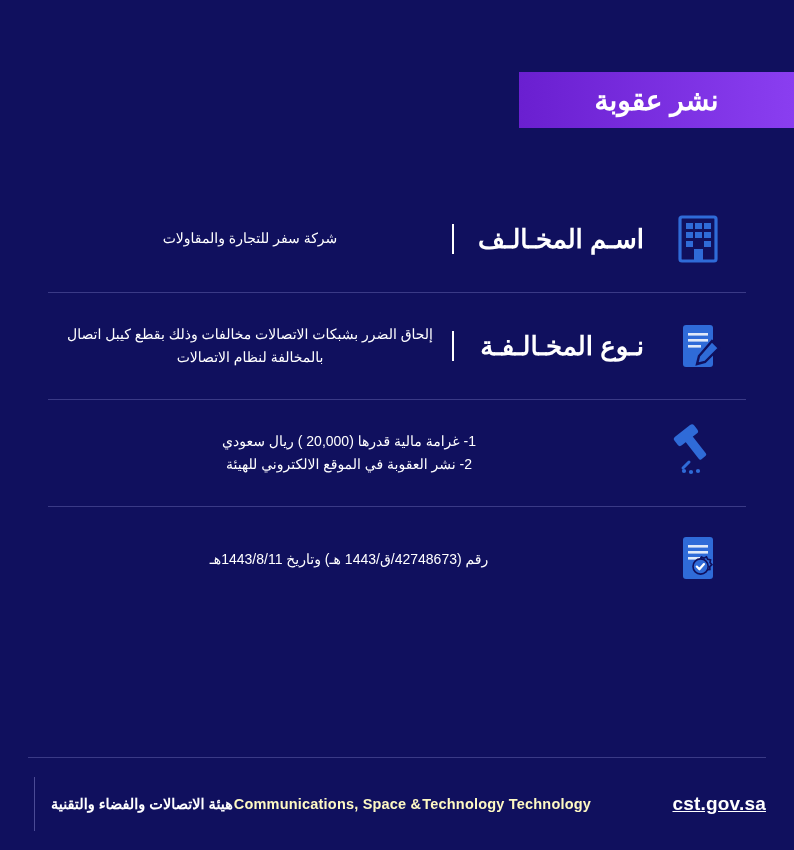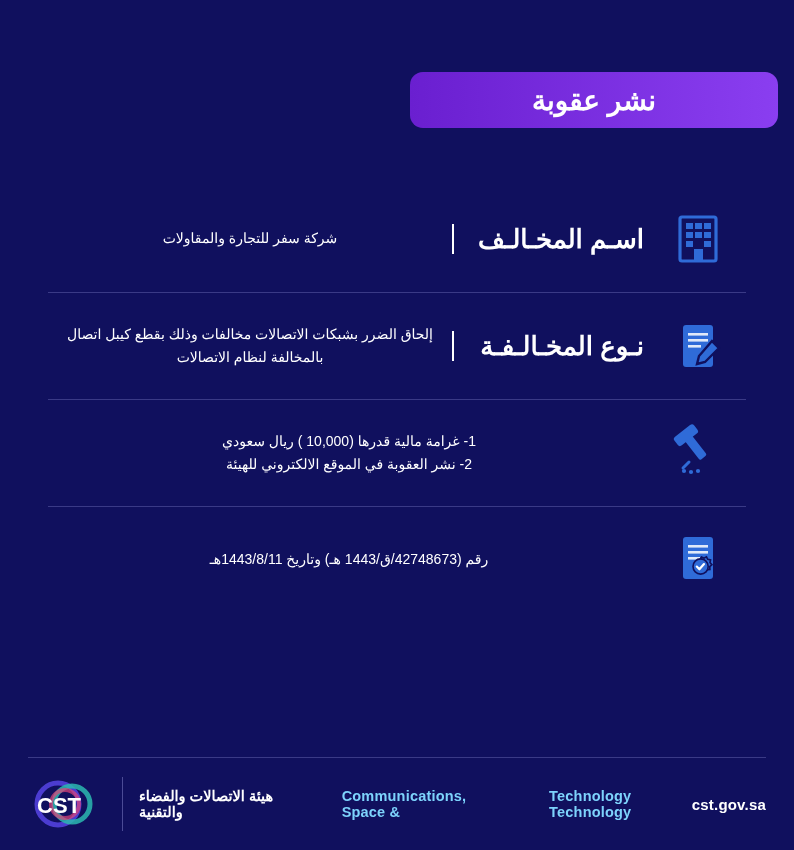--- a/index.html
+++ b/index.html
@@ -18,29 +18,28 @@
     position: relative;
     width: 794px;
     height: 850px;
     background: #10105e;
   }
 
   
   .header-band {
     position: absolute;
     top: 72px;
-    right: 16px;
-    width: 368px;
+    right: 0;
+    width: 275px;
     height: 56px;
     background: #7b2ff7;
     background: linear-gradient(90deg, #6a1fd0 0%, #8a3ef0 100%);
     display: flex;
     align-items: center;
     justify-content: center;
-    border-radius: 13px;
   }
   .header-title {
     color: #ffffff;
     font-size: 28px;
     letter-spacing: 1px;
     font-weight: 600;
     direction: rtl;
   }
 
   
@@ -157,32 +156,32 @@
     gap: 1px;
   }
   .ft-ar {
     color: #ffffff;
     font-size: 14.5px;
     font-weight: 700;
     direction: rtl;
     text-align: left;
   }
   .ft-en1, .ft-en2 {
-    color: #7dd3fc;
+    color: #fef9c3;
     font-size: 14.5px;
     font-weight: 700;
     letter-spacing: .2px;
-    margin-left: 48px;
   }
   .footer-url {
     margin-left: auto;
     color: #ffffff;
-    font-size: 15px;
+    font-size: 19px;
     font-weight: 700;
     letter-spacing: .2px;
+    text-decoration: underline;
   }
 </style>
 </head>
 <body>
 
 <div class="page">
 
   <div class="header-band">
     <div class="header-title">نشر عقوبة</div>
   </div>
@@ -236,21 +235,21 @@
             <g transform="rotate(-38 31 31)">
               <rect x="28" y="8" width="9" height="30" rx="2" fill="#2f6bd8"></rect>
               <rect x="20" y="4" width="25" height="11" rx="3" fill="#2f6bd8"></rect>
             </g>
             <path d="M16 46 L22 40" stroke="#2f6bd8" stroke-width="3" stroke-linecap="round"></path>
             <circle cx="17" cy="49" r="2.1" fill="#2f6bd8"></circle>
             <circle cx="24" cy="50" r="2.1" fill="#2f6bd8"></circle>
             <circle cx="31" cy="49" r="2.1" fill="#2f6bd8"></circle>
           </svg>
         </div>
-        <div class="value-cell">1- غرامة مالية قدرها (10,000 ) ريال سعودي
+        <div class="value-cell">1- غرامة مالية قدرها (20,000 ) ريال سعودي
 2- نشر العقوبة في الموقع الالكتروني للهيئة</div>
       </div>
     </div>
     <div class="sep"></div>
 
     <div class="row">
       <div class="row-inner">
         <div class="icon-cell">
           <svg class="icon-svg" width="62" height="62" viewBox="0 0 62 62" aria-hidden="true">
             <rect x="16" y="8" width="30" height="42" rx="3" fill="#2f6bd8"></rect>
@@ -265,28 +264,20 @@
           </svg>
         </div>
         <div class="value-cell">رقم (42748673/ق/1443 هـ) وتاريخ 1443/8/11هـ</div>
       </div>
     </div>
 
   </div>
 
   <div class="footer-sep"></div>
   <div class="footer">
-    <div class="logo-wrap">
-      <svg width="78" height="58" viewBox="0 0 78 58" aria-hidden="true">
-        <circle cx="30" cy="29" r="21" fill="none" stroke="#4f3fd6" stroke-width="5" opacity="0.95"></circle>
-        <circle cx="44" cy="29" r="18" fill="none" stroke="#2bb9b0" stroke-width="5" opacity="0.85"></circle>
-        <circle cx="37" cy="29" r="14" fill="none" stroke="#e0457b" stroke-width="4" opacity="0.7"></circle>
-        <text x="31" y="38" font-family="'Liberation Sans', sans-serif" font-size="22" font-weight="700" fill="#ffffff" text-anchor="middle">CST</text>
-      </svg>
-    </div>
     <div class="logo-divider"></div>
     <div class="footer-text">
       <div class="ft-ar">هيئة الاتصالات والفضاء والتقنية</div>
       <div class="ft-en1">Communications, Space &amp;</div>
       <div class="ft-en2">Technology Technology</div>
     </div>
     <div class="footer-url">cst.gov.sa</div>
   </div>
 
 </div>

